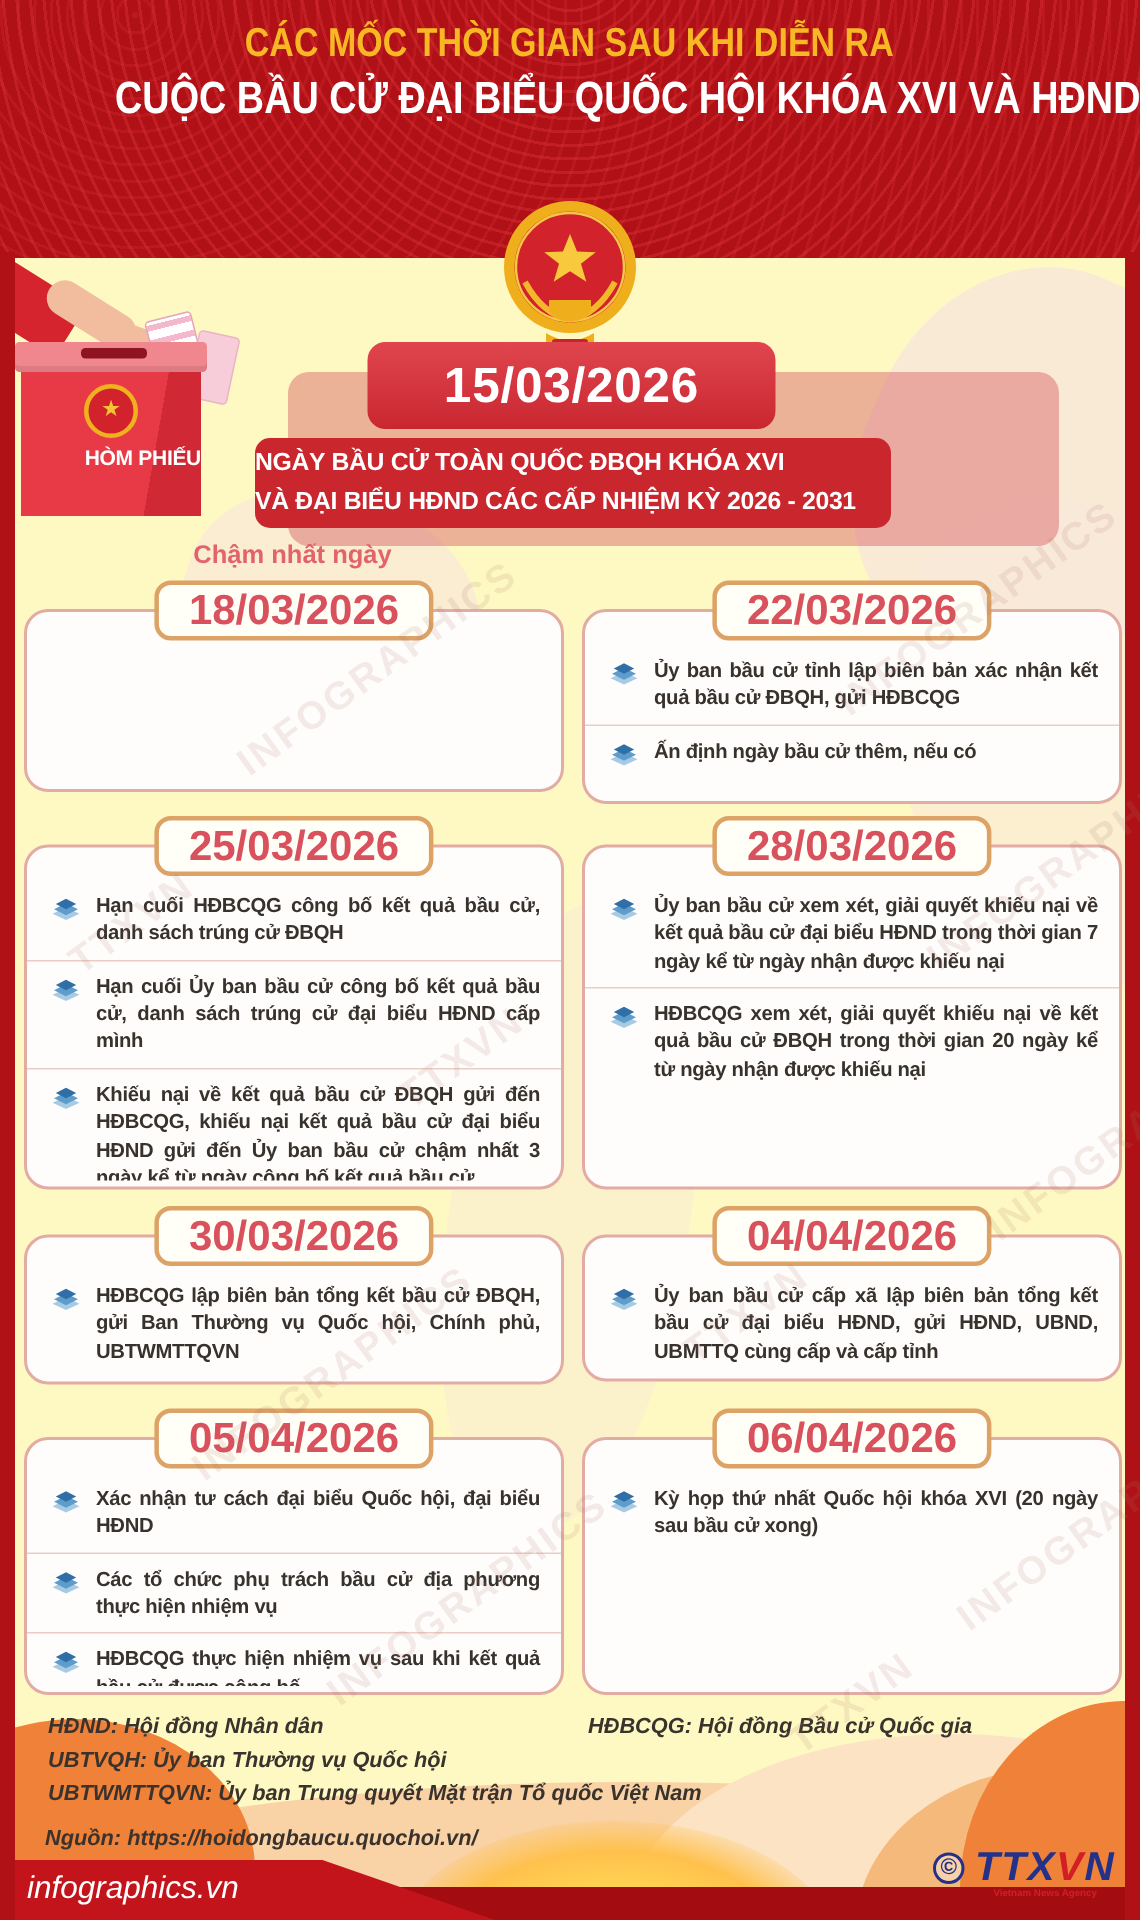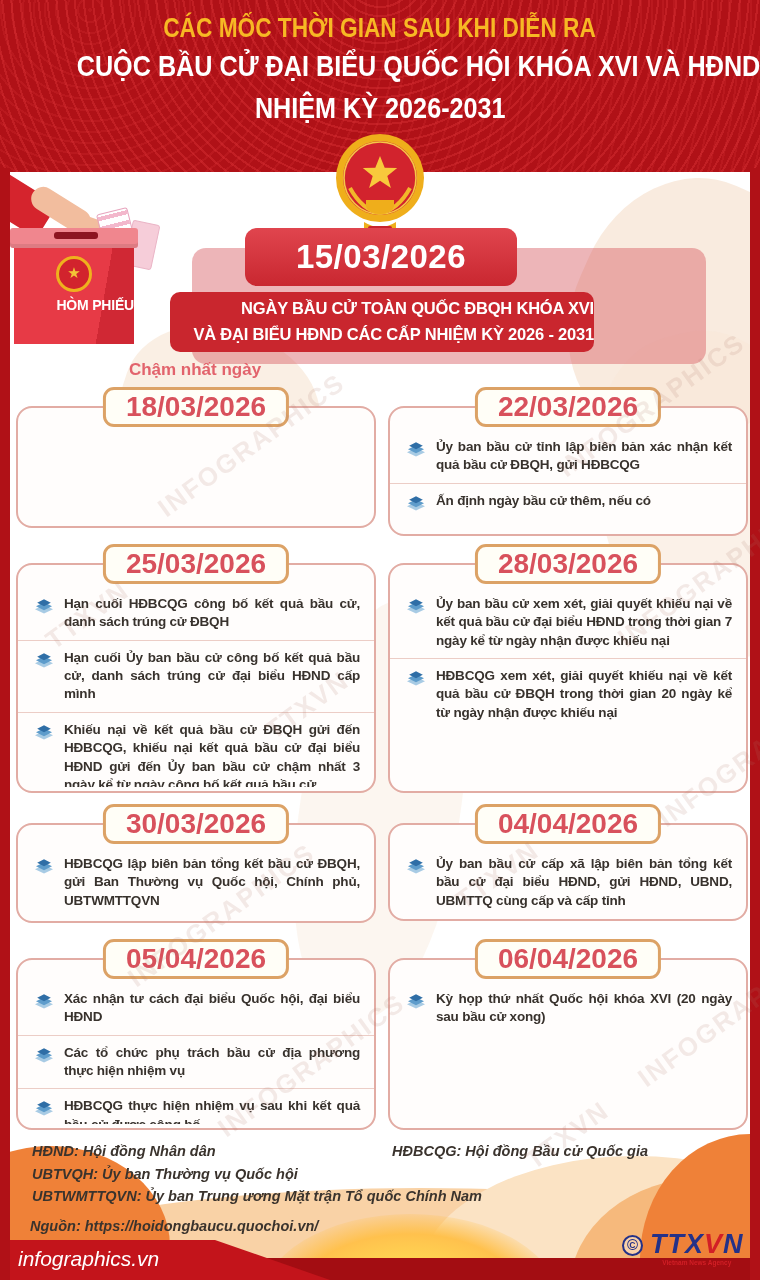--- a/index.html
+++ b/index.html
@@ -1,16 +1,16 @@
 <!DOCTYPE html>
 <html lang="vi"><head>
 <meta charset="utf-8">
 <style>
   html,body{margin:0;padding:0;background:#888;}
-  .stage{position:relative;width:760px;height:1280px;overflow:hidden;background:#ffffff;
+  .stage{position:relative;width:760px;height:1280px;overflow:hidden;background:#fef9c3;
          font-family:"Liberation Sans","DejaVu Sans",sans-serif;}
 
   
   .header{position:absolute;left:0;top:0;width:760px;height:172px;background:#b01117;z-index:3;
     background-image:
       repeating-radial-gradient(circle at 380px -30px, rgba(216,48,52,.45) 0 2px, rgba(216,48,52,0) 2px 9px),
       repeating-radial-gradient(circle at 90px 10px, rgba(216,48,52,.25) 0 2px, rgba(216,48,52,0) 2px 11px);}
   .h-line{position:absolute;width:100%;text-align:center;font-weight:bold;white-space:nowrap;color:#fff;}
   .h-line > span{display:inline-block;transform:scaleX(.84);transform-origin:center;}
   .h1{top:13px;font-size:27px;color:#f7b824;}
@@ -33,21 +33,21 @@
 
   
   .hero-back{position:absolute;left:192px;top:248px;width:514px;height:116px;background:#d75b62;
              opacity:.45;border-radius:14px;z-index:4;}
   .hero-date{position:absolute;left:245px;top:228px;width:272px;height:58px;z-index:7;
              background:linear-gradient(#e0454e,#c92730);border-radius:12px;
              display:flex;align-items:center;justify-content:center;
              color:#fff;font-size:33px;font-weight:bold;letter-spacing:.5px;}
   .hero-sub{position:absolute;left:170px;top:292px;width:424px;height:60px;z-index:7;
             background:#c9262e;border-radius:10px;display:flex;flex-direction:column;
-            align-items:flex-end;justify-content:center;color:#fff;font-weight:bold;
+            align-items:flex-start;justify-content:center;color:#fff;font-weight:bold;
             font-size:16.5px;line-height:1.55;letter-spacing:-.2px;text-align:center;}
   .deadline{position:absolute;left:105px;top:360px;width:180px;text-align:center;z-index:7;
             color:#e2636c;font-size:17px;font-weight:bold;}
 
   
   .ballot{position:absolute;left:2px;top:172px;width:180px;height:180px;z-index:7;}
   .sleeve{position:absolute;left:-16px;top:12px;width:66px;height:40px;background:#d5242d;
           transform:rotate(32deg);border-radius:6px;}
   .arm{position:absolute;left:26px;top:26px;width:66px;height:24px;background:#f2bd9e;
        transform:rotate(32deg);border-radius:12px;}
@@ -117,21 +117,20 @@
       transform:rotate(-36deg);letter-spacing:2px;white-space:nowrap;pointer-events:none;}
 </style>
 </head>
 <body>
 
 <div class="stage">
 
   <header class="header">
     <div class="h-line h1"><span>CÁC MỐC THỜI GIAN SAU KHI DIỄN RA</span></div>
     <div class="h-line h2"><span>CUỘC BẦU CỬ ĐẠI BIỂU QUỐC HỘI KHÓA XVI VÀ HĐND CÁC CẤP</span></div>
-    <div class="h-line h3"><span>NHIỆM KỲ 2026-2031</span></div>
   </header>
 
   <div class="frame left"></div>
   <div class="frame right"></div>
 
   <div class="wing w1"></div>
   <div class="wing w2"></div>
   <div class="wing w3"></div>
   <div class="wing w4"></div>
 
@@ -326,21 +325,21 @@
     <div class="wv wv2"></div>
     <div class="wv wv3"></div>
     <div class="wv wv4"></div>
     <div class="wv wv5"></div>
     <div class="wv wv6"></div>
   </div>
 
   <div class="glossary gl-l">
     <div>HĐND: Hội đồng Nhân dân</div>
     <div>UBTVQH: Ủy ban Thường vụ Quốc hội</div>
-    <div>UBTWMTTQVN: Ủy ban Trung ương Mặt trận Tổ quốc Chính Nam</div>
+    <div>UBTWMTTQVN: Ủy ban Trung quyết Mặt trận Tổ quốc Việt Nam</div>
   </div>
   <div class="glossary gl-r">
     <div>HĐBCQG: Hội đồng Bầu cử Quốc gia</div>
   </div>
 
   <div class="source">Nguồn: https://hoidongbaucu.quochoi.vn/</div>
 
   <div class="bottombar"></div>
   <div class="brand-tab">
     <div class="brand-text">infographics.vn</div>

